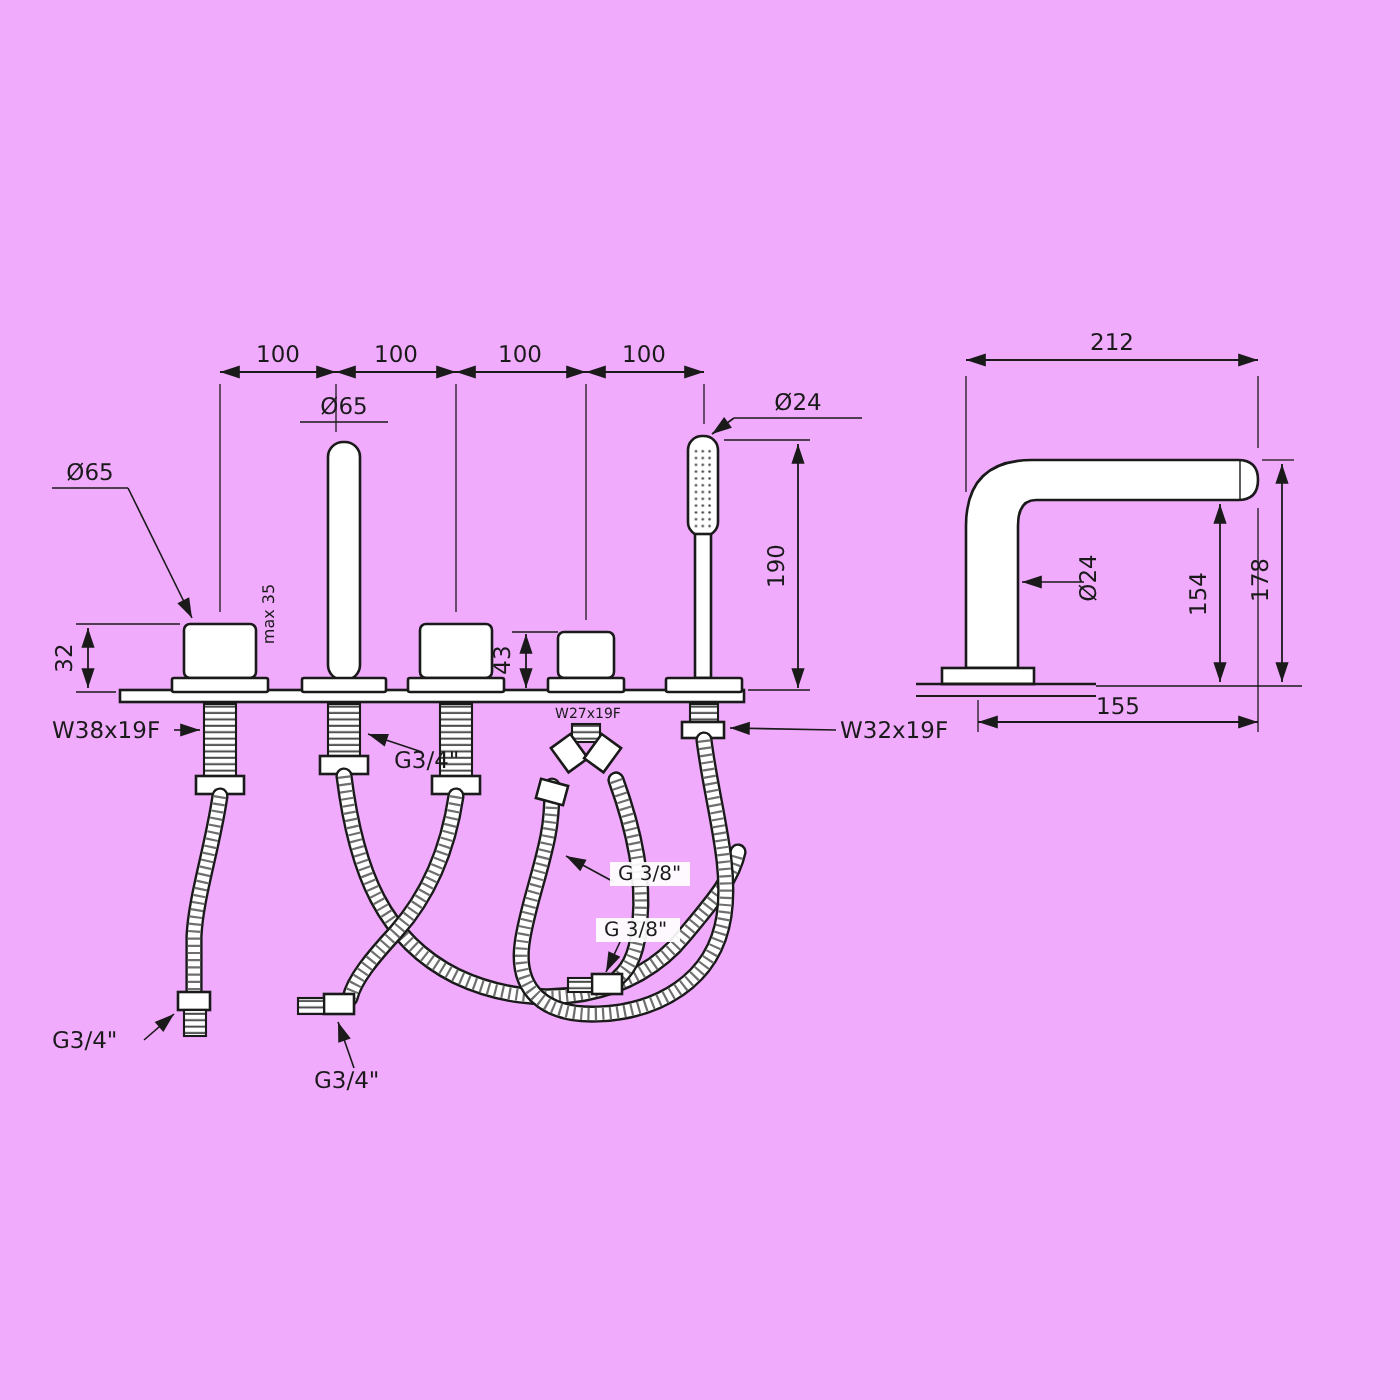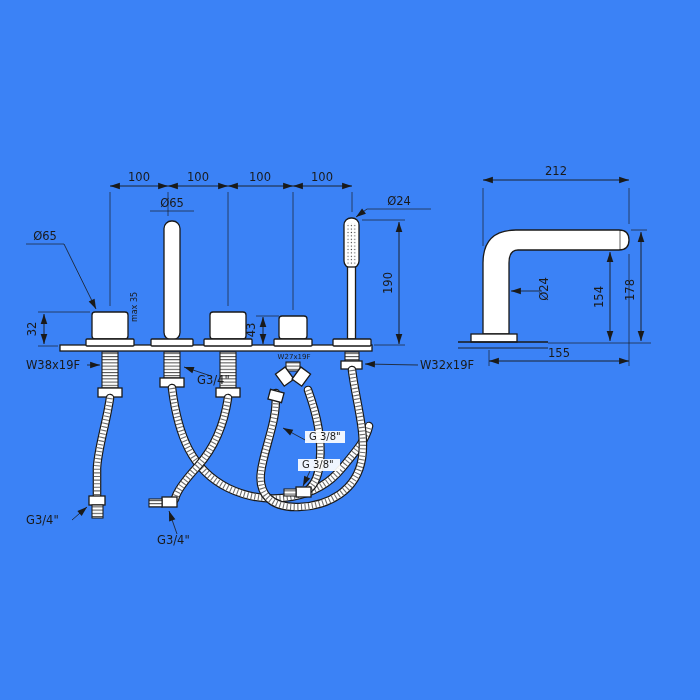--- a/index.html
+++ b/index.html
@@ -1,17 +1,17 @@
 <!DOCTYPE html>
 <html><head>
 <meta charset="utf-8">
 <style>
   html,body{margin:0;padding:0;background:#fff;}
   body{width:700px;height:700px;overflow:hidden;}
-  .canvas{position:relative;width:700px;height:700px;background:#3b82f6;text-align:right;}
+  .canvas{position:relative;width:700px;height:700px;background:#f0abfc;text-align:right;}
   svg{display:block;}
   svg text{font-family:"DejaVu Sans","Liberation Sans",sans-serif;fill:#1a1a1a;}
   .t11{font-size:11.5px;}
   .t10{font-size:10px;}
   .t8{font-size:8px;}
   .t7{font-size:7px;}
   .part{fill:#fff;stroke:#1a1a1a;stroke-width:1.3;}
   .thrf{fill:url(#thr);stroke:#1a1a1a;stroke-width:1.05;}
   .dim{stroke:#1a1a1a;stroke-width:0.9;fill:none;}
   .ext{stroke:#1a1a1a;stroke-width:0.65;fill:none;}

